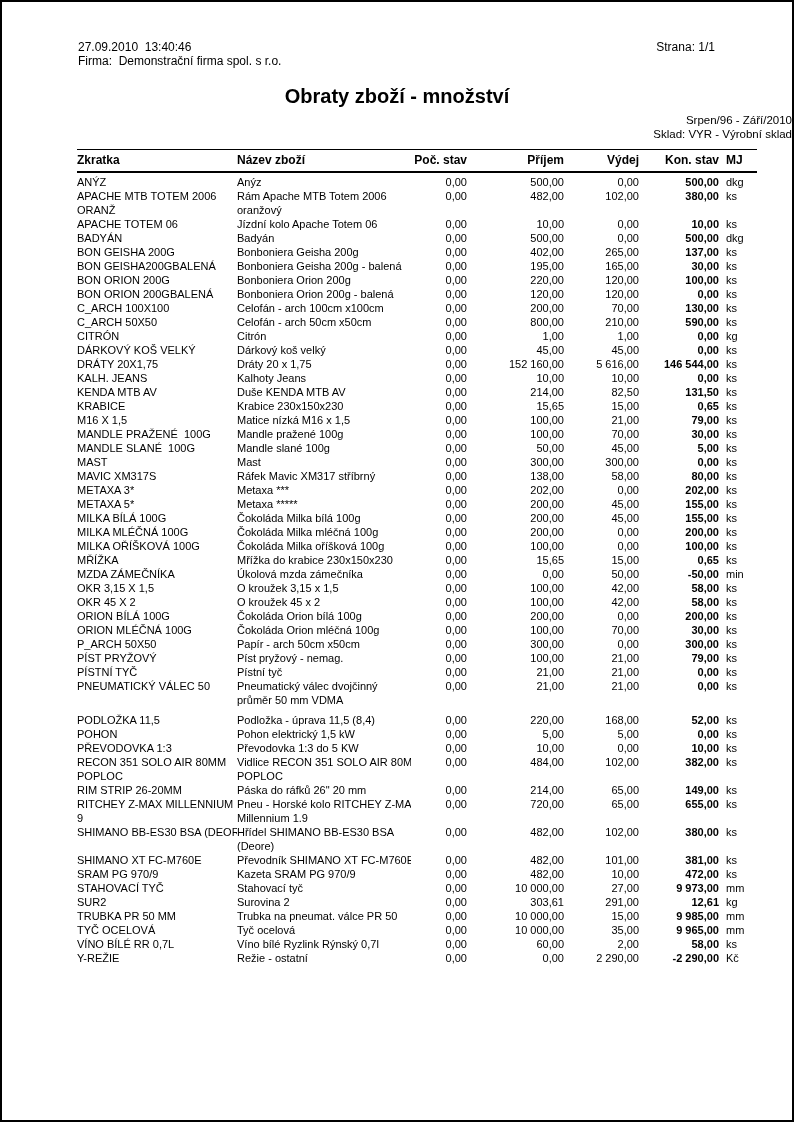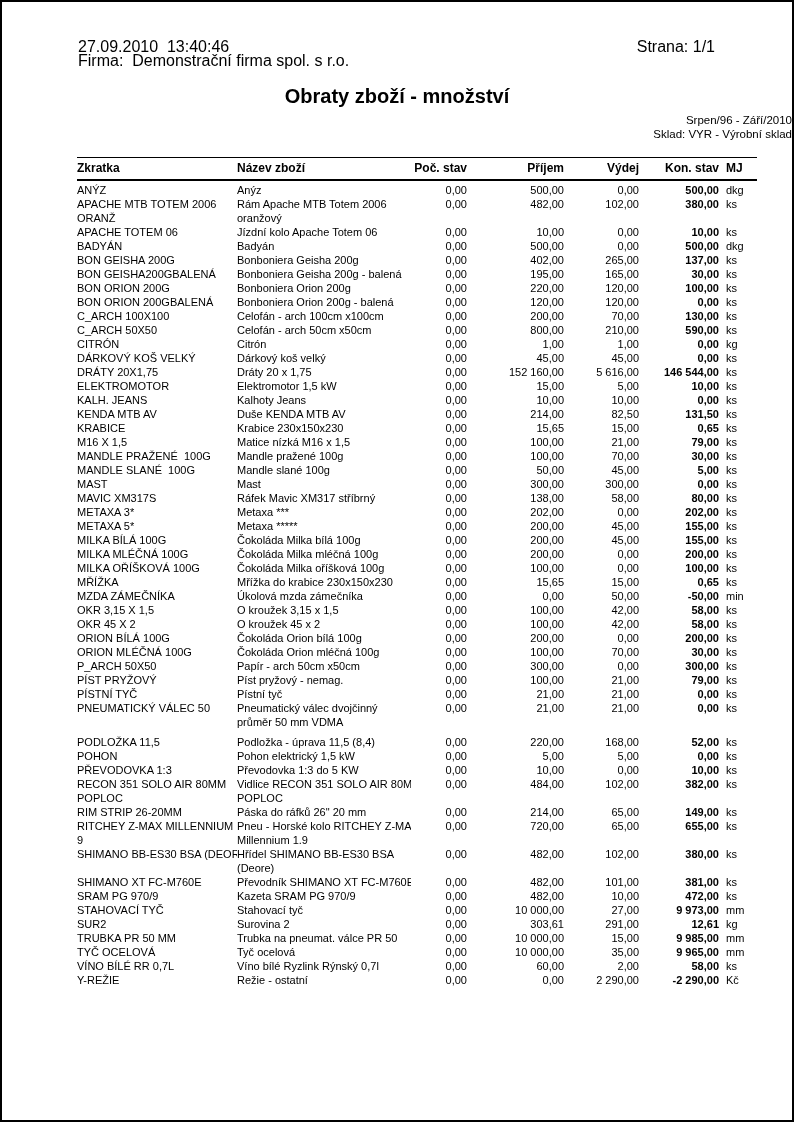--- a/index.html
+++ b/index.html
@@ -5,31 +5,31 @@
   html,body { margin:0; padding:0; background:#ffffff; }
   .page {
     width:794px; height:1122px; box-sizing:border-box;
     background:#ffffff; border:2px solid #000;
     font-family:"Liberation Sans","DejaVu Sans",sans-serif;
     color:#000; overflow:hidden; position:relative;
   }
   .meta-row {
     display:flex; justify-content:space-between; align-items:flex-start;
     padding:38px 77px 0 76px;
-    font-size:16px; line-height:14px;gap:40px;
+    font-size:12px; line-height:14px;gap:40px;
   }
   .meta-left div, .meta-right { white-space:pre; }
   .title {
     margin-top:17px; text-align:center;
     font-size:20px; font-weight:bold; line-height:23px; white-space:pre;
   }
   .subtitle { text-align:right; font-size:11.5px; line-height:14px; white-space:pre; }
   .subtitle.first { margin-top:5px; }
   table.report {
-    margin:16px 0 0 75px; width:680px;
+    margin:8px 0 0 75px; width:680px;
     border-collapse:collapse; table-layout:fixed;
   }
   col.c-zkratka { width:160px; }
   col.c-nazev   { width:174px; }
   col.c-poc     { width:56px; }
   col.c-prijem  { width:97px; }
   col.c-vydej   { width:75px; }
   col.c-kon     { width:80px; }
   col.c-mj      { width:38px; }
   thead th {
@@ -255,33 +255,20 @@
             <div class="ln">Dráty 20 x 1,75</div>
           </td>
           <td class="num">0,00</td>
           <td class="num">152 160,00</td>
           <td class="num">5 616,00</td>
           <td class="num kon">146 544,00</td>
           <td class="mj">ks</td>
         </tr>
         <tr>
           <td>
-            <div class="ln">ELEKTROMOTOR</div>
-          </td>
-          <td>
-            <div class="ln">Elektromotor 1,5 kW</div>
-          </td>
-          <td class="num">0,00</td>
-          <td class="num">15,00</td>
-          <td class="num">5,00</td>
-          <td class="num kon">10,00</td>
-          <td class="mj">ks</td>
-        </tr>
-        <tr>
-          <td>
             <div class="ln">KALH. JEANS</div>
           </td>
           <td>
             <div class="ln">Kalhoty Jeans</div>
           </td>
           <td class="num">0,00</td>
           <td class="num">10,00</td>
           <td class="num">10,00</td>
           <td class="num kon">0,00</td>
           <td class="mj">ks</td>

